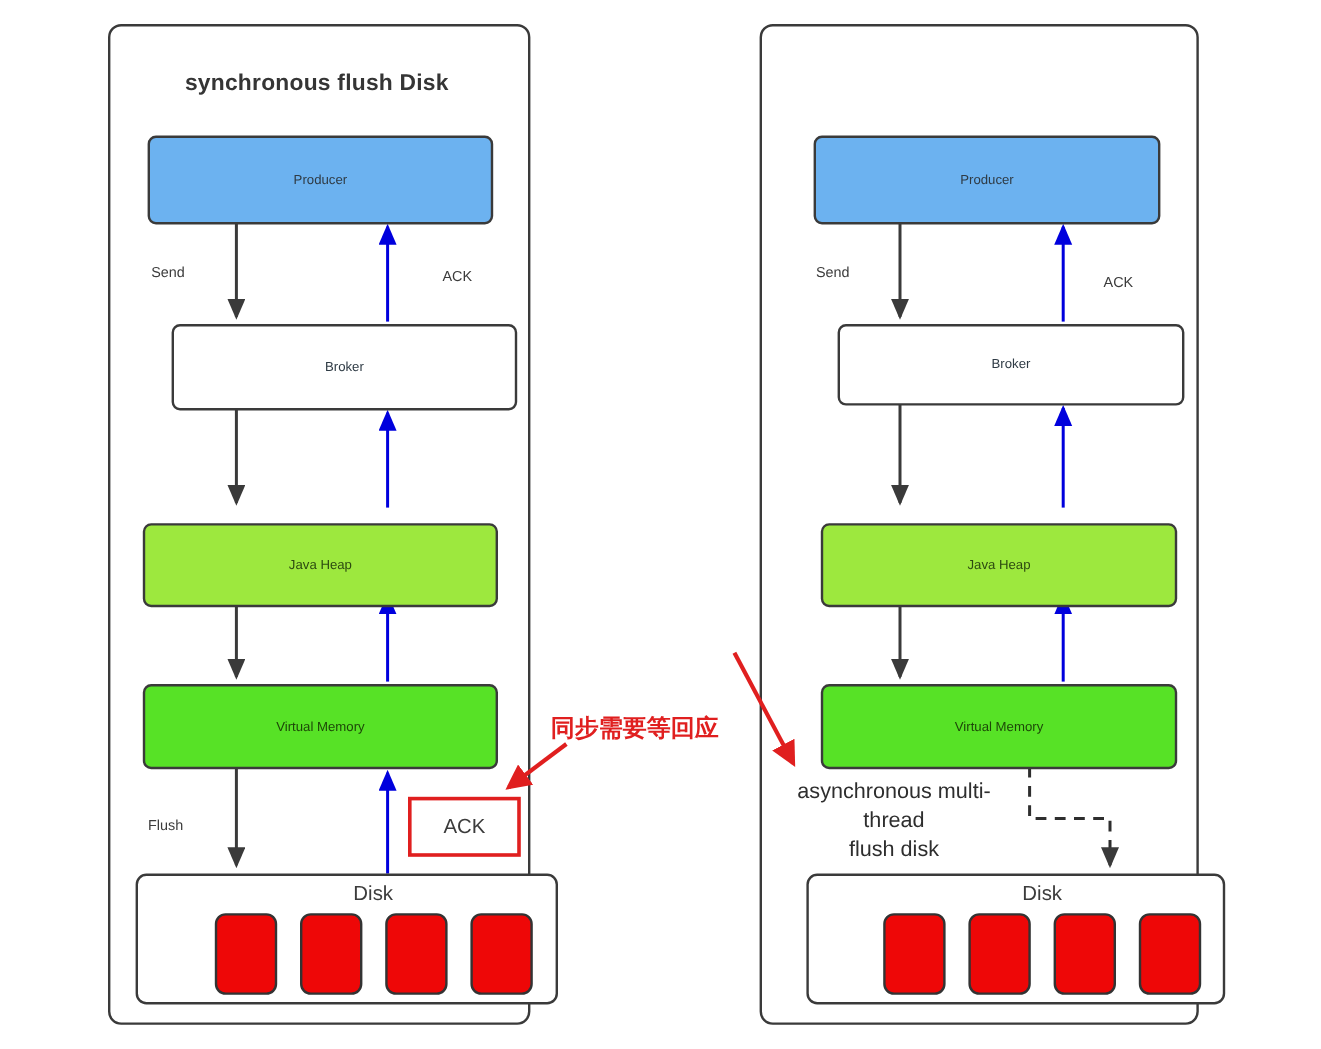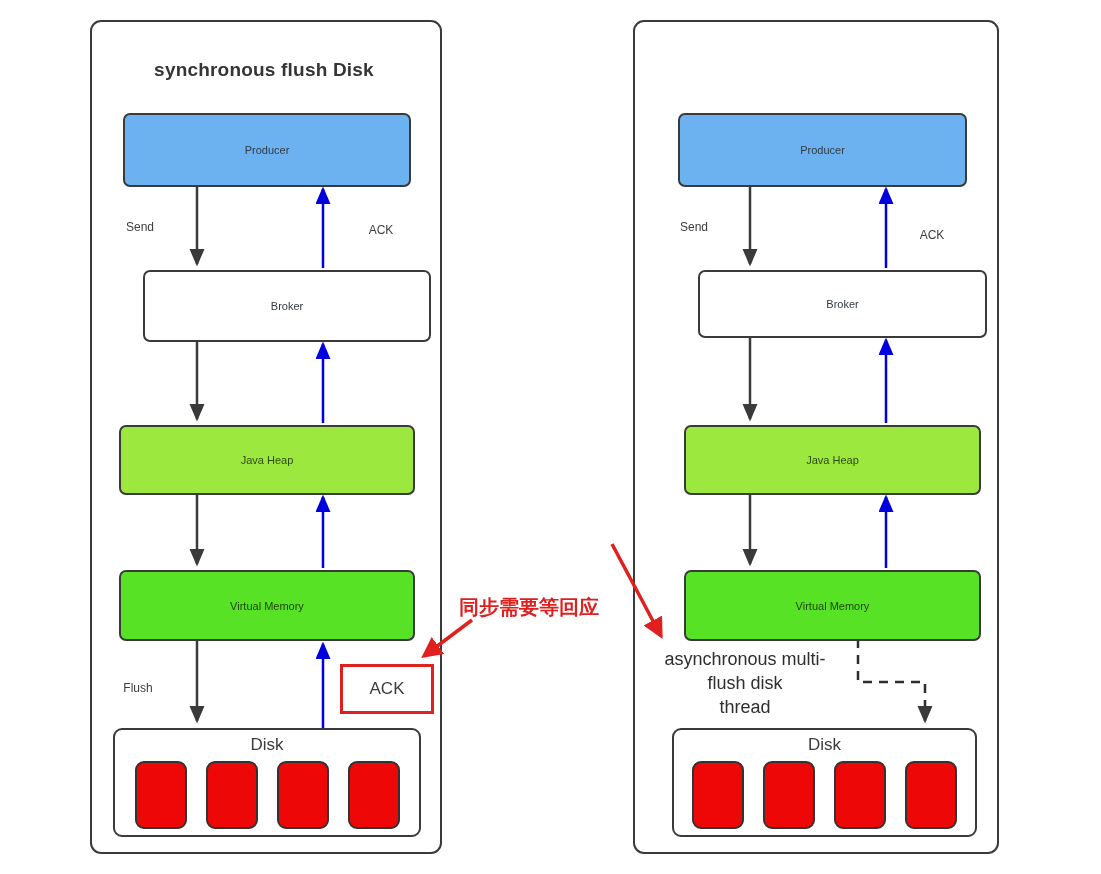--- a/index.html
+++ b/index.html
@@ -6,24 +6,24 @@
   .canvas{position:relative;width:1085px;height:874px;background:#ffffff;overflow:hidden;
           font-family:"Liberation Sans", sans-serif;}
   .panel{position:absolute;background:#ffffff;border:2px solid var(--panel_border);
          border-radius:11px;z-index:1;}
   .panel-title{position:absolute;transform:translate(-50%,-50%);font-weight:bold;font-size:19px;
          color:#353535;z-index:3;white-space:nowrap;letter-spacing:0.2px;}
   .bx{position:absolute;border:2px solid var(--panel_border);border-radius:7px;display:flex;
       align-items:center;justify-content:center;font-size:11px;color:#2f3b45;z-index:3;}
   .producer{background:var(--producer_fill);}
   .broker{background:#ffffff;margin-left:20px;}
-  .heap{background:var(--java_heap_fill);color:#2c4a10;}
+  .heap{background:var(--java_heap_fill);color:#2c4a10;margin-top:11px;}
   .vm{background:var(--virtual_memory_fill);color:#1d4708;}
   .diskbox{position:absolute;border:2px solid var(--panel_border);border-radius:9px;
-           background:#ffffff;z-index:3;}
+           background:#ffffff;z-index:3;padding-left:44px;}
   .disk-title{text-align:center;font-size:17px;color:#3c3c3c;margin-top:5px;}
   .blocks{display:flex;justify-content:center;gap:19px;margin-top:6px;}
   .disk-block{width:48px;height:64px;background:var(--disk_block_fill);
               border:2px solid #333333;border-radius:9px;}
   .lbl{position:absolute;transform:translate(-50%,-50%);font-size:12px;color:#3c3c3c;
        z-index:3;white-space:nowrap;}
   .cn-note{position:absolute;transform:translate(-50%,-50%);font-weight:bold;font-size:20px;
        color:var(--annotation_red);z-index:4;white-space:nowrap;}
   .ack-red-box{position:absolute;border:3px solid var(--annotation_red);display:flex;
        align-items:center;justify-content:center;font-size:17px;color:#3c3c3c;z-index:4;
@@ -111,22 +111,22 @@
   <div class="bx producer" style="left:678px;top:113px;width:285px;height:70px;">Producer</div>
   <div class="bx broker" style="left:678px;top:270px;width:285px;height:64px;">Broker</div>
   <div class="bx heap" style="left:684px;top:425px;width:293px;height:66px;">Java Heap</div>
   <div class="bx vm" style="left:684px;top:570px;width:293px;height:67px;">Virtual Memory</div>
 
   <div class="lbl" style="left:694px;top:227px;">Send</div>
   <div class="lbl" style="left:932px;top:235px;">ACK</div>
 
   <div class="flush-note" style="left:745px;top:683px;">
     <div>asynchronous multi-</div>
+    <div>thread</div>
     <div>flush disk</div>
-    <div>thread</div>
   </div>
 
   <div class="diskbox" style="left:672px;top:728px;width:301px;height:105px;">
     <div class="disk-title">Disk</div>
     <div class="blocks">
         <div class="disk-block"></div>
         <div class="disk-block"></div>
         <div class="disk-block"></div>
         <div class="disk-block"></div>
       </div>

